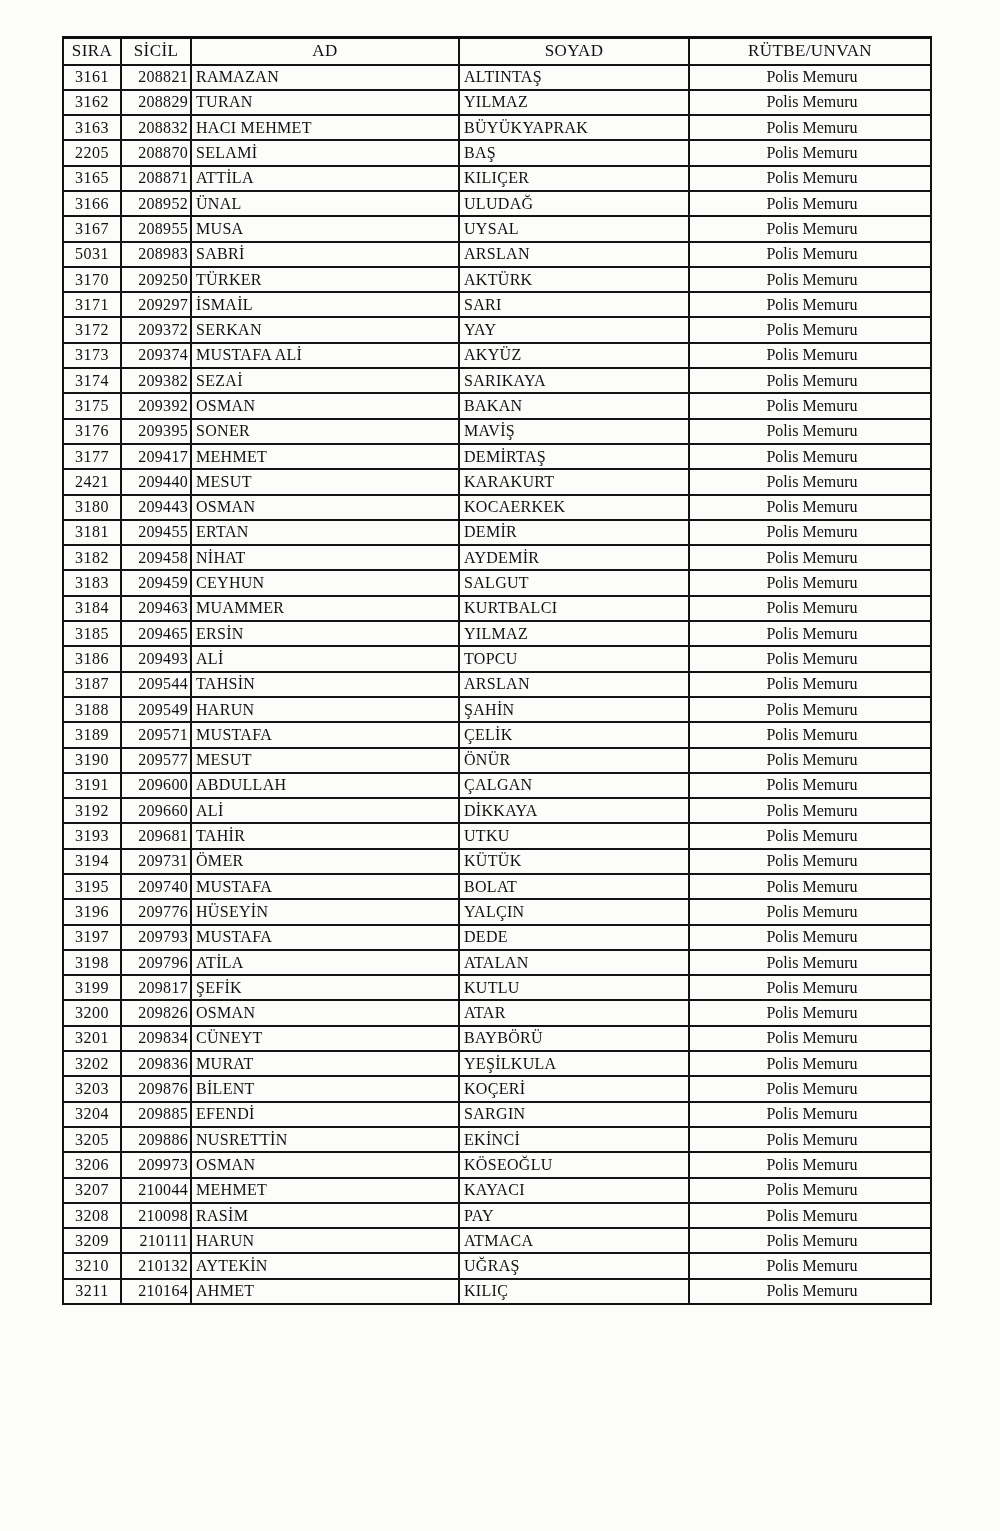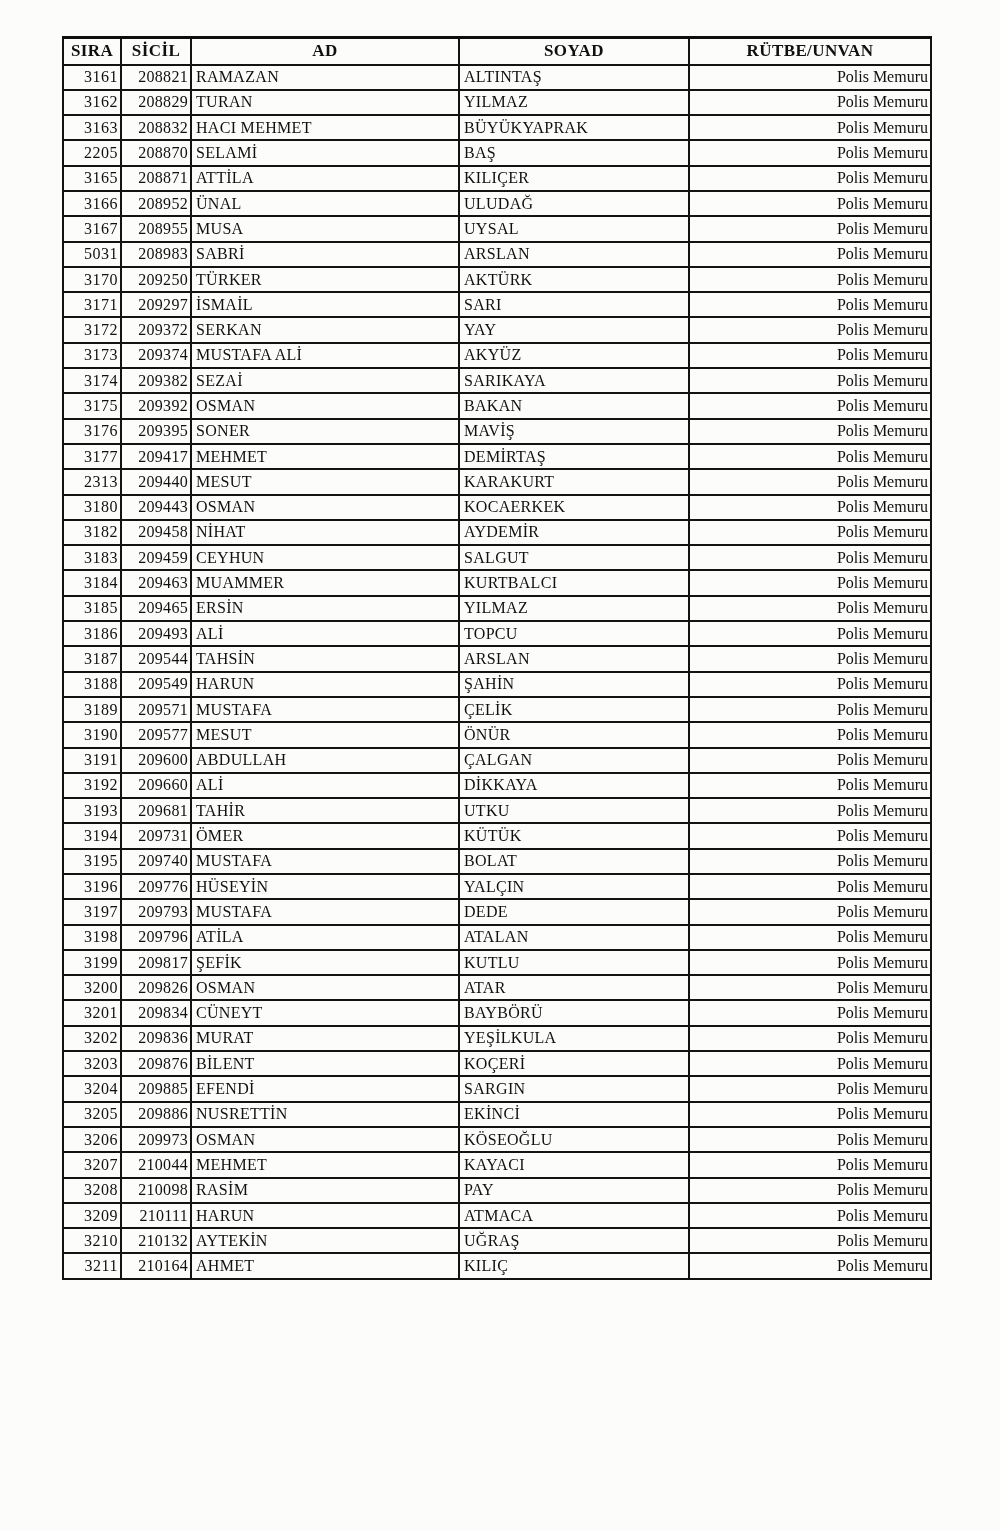--- a/index.html
+++ b/index.html
@@ -31,48 +31,48 @@
   table.roster th,
   table.roster td {
     border: 2px solid #151515;
     overflow: hidden;
     white-space: nowrap;
     box-sizing: border-box;
   }
   table.roster thead th {
     height: 27px;
     font-size: 17px;
-    font-weight: bold;
+    font-weight: normal;
     text-align: center;
     letter-spacing: 0.4px;
     padding: 0;
     border-top: 3px solid #101010;
   }
   table.roster tbody td {
     height: 25.3px;
     font-size: 16px;
     padding: 0 2px;
     font-weight: 500;
   }
   table.roster tbody td.c0 {
-    text-align: right;
+    text-align: center;
     letter-spacing: 0.5px;
   }
   table.roster tbody td.c1 {
     text-align: right;
     letter-spacing: 0.3px;
   }
   table.roster tbody td.c2,
   table.roster tbody td.c3 {
     text-align: left;
     padding-left: 4px;
     letter-spacing: 0.3px;
   }
   table.roster tbody td.c4 {
-    text-align: right;
+    text-align: center;
     padding-left: 6px;
   }
   
   table.roster {
     filter: contrast(1.02);
   }
 </style>
 </head>
 <body>
 
@@ -201,31 +201,38 @@
           <td class="c4">Polis Memuru</td>
         </tr>
         <tr>
           <td class="c0">3177</td>
           <td class="c1">209417</td>
           <td class="c2">MEHMET</td>
           <td class="c3">DEMİRTAŞ</td>
           <td class="c4">Polis Memuru</td>
         </tr>
         <tr>
-          <td class="c0">2313</td>
+          <td class="c0">2421</td>
           <td class="c1">209440</td>
           <td class="c2">MESUT</td>
           <td class="c3">KARAKURT</td>
           <td class="c4">Polis Memuru</td>
         </tr>
         <tr>
           <td class="c0">3180</td>
           <td class="c1">209443</td>
           <td class="c2">OSMAN</td>
           <td class="c3">KOCAERKEK</td>
+          <td class="c4">Polis Memuru</td>
+        </tr>
+        <tr>
+          <td class="c0">3181</td>
+          <td class="c1">209455</td>
+          <td class="c2">ERTAN</td>
+          <td class="c3">DEMİR</td>
           <td class="c4">Polis Memuru</td>
         </tr>
         <tr>
           <td class="c0">3182</td>
           <td class="c1">209458</td>
           <td class="c2">NİHAT</td>
           <td class="c3">AYDEMİR</td>
           <td class="c4">Polis Memuru</td>
         </tr>
         <tr>

